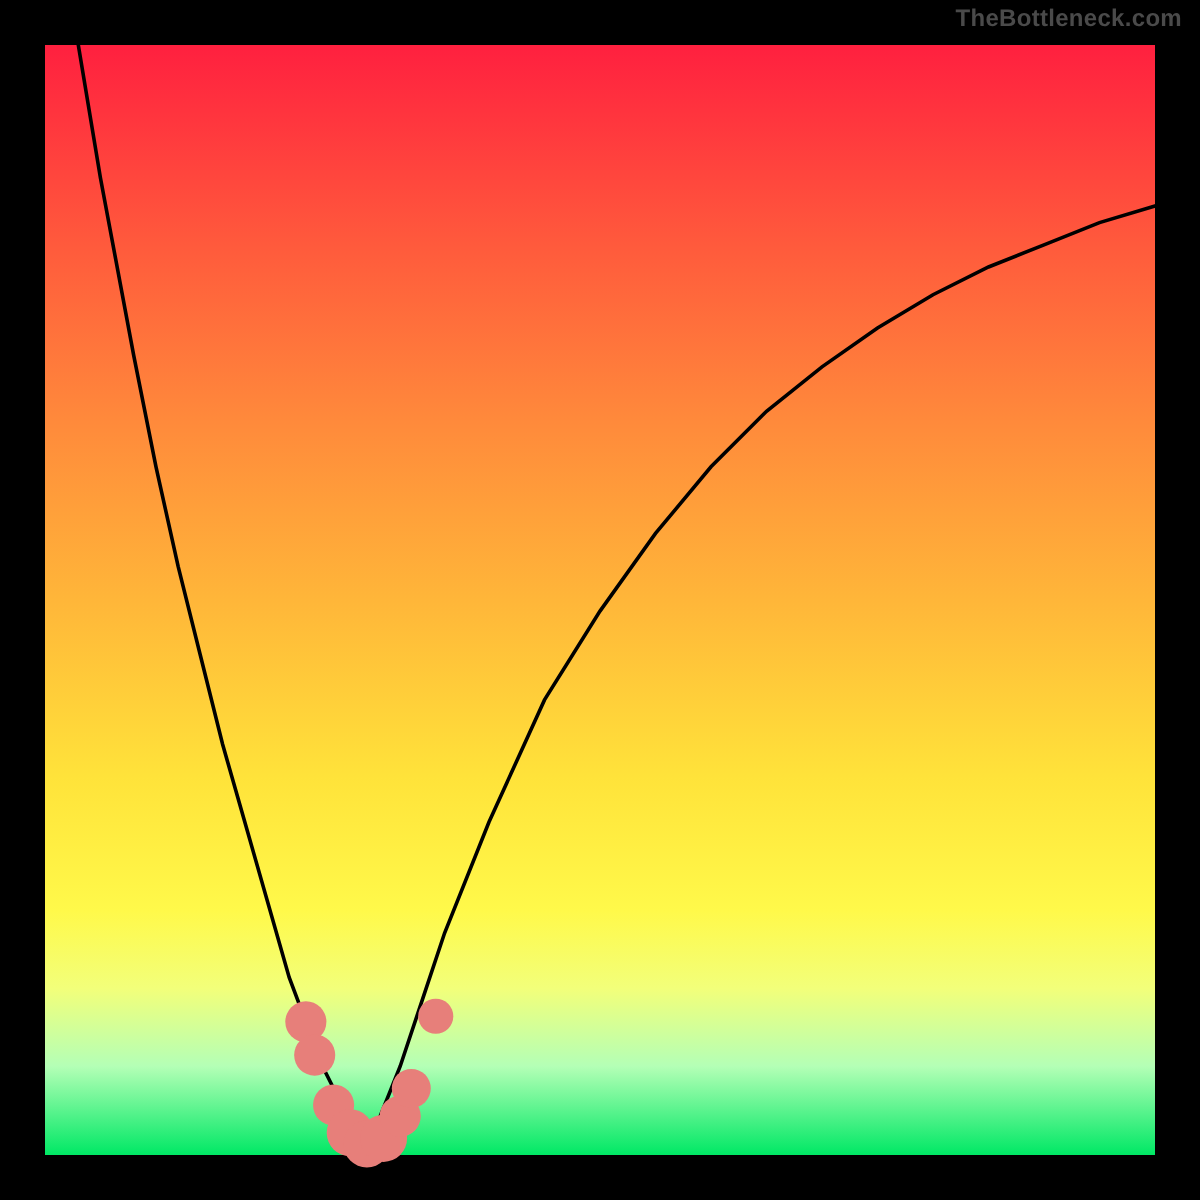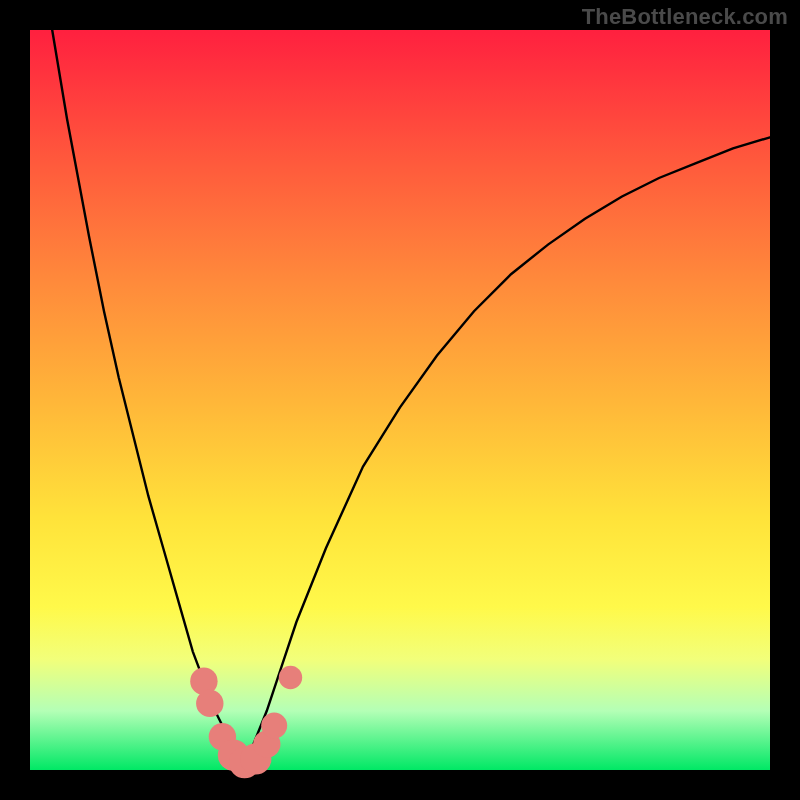--- a/index.html
+++ b/index.html
@@ -36,21 +36,21 @@
       #f2ff7a 85%,
       #b4ffb6 92%,
       #00e865 100%
     );
   }
   .watermark {
     position: absolute;
     top: 4px;
     right: 12px;
     color: #4a4a4a;
-    font-size: 22px;
+    font-size: 16px;
     font-weight: 600;
     letter-spacing: 0.2px;
     user-select: none;
   }
   svg.curves {
     position: absolute;
     left: 0;
     top: 0;
     width: 740px;
     height: 740px;

